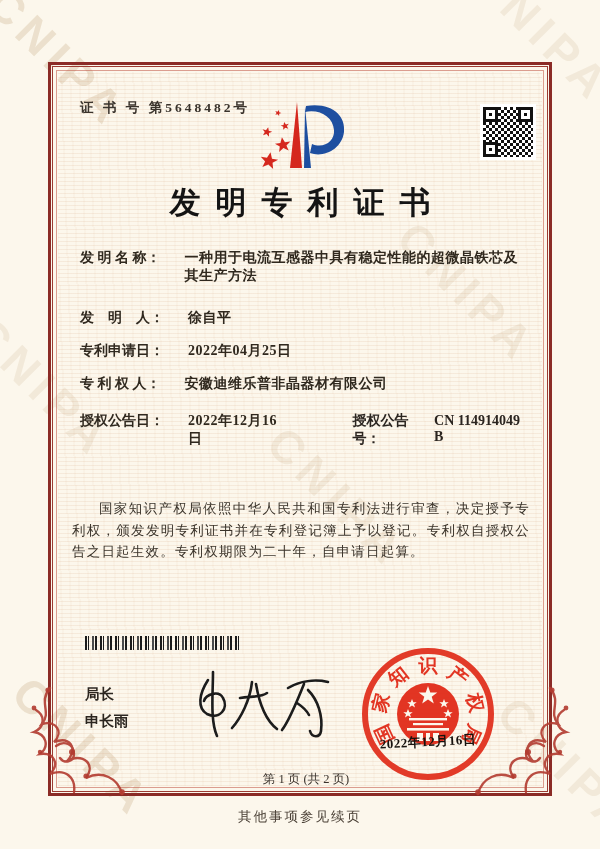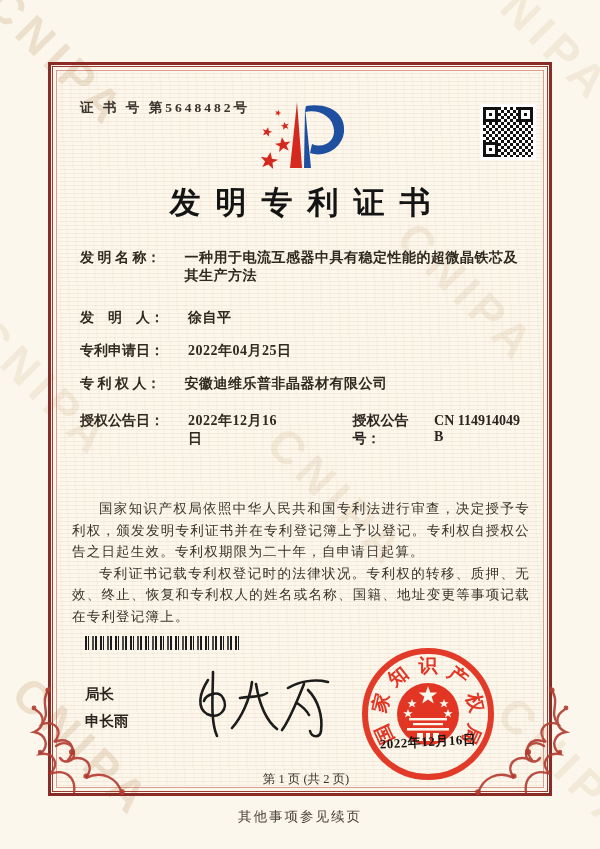--- a/index.html
+++ b/index.html
@@ -202,21 +202,20 @@
       </div>
       <div class="col2">
         <span class="lbl">授权公告号：</span>
         <span class="val">CN 114914049 B</span>
       </div>
     </div>
   </div>
 
   <div class="body-text">
     <p>国家知识产权局依照中华人民共和国专利法进行审查，决定授予专利权，颁发发明专利证书并在专利登记簿上予以登记。专利权自授权公告之日起生效。专利权期限为二十年，自申请日起算。</p>
-    <p>专利证书记载专利权登记时的法律状况。专利权的转移、质押、无效、终止、恢复和专利权人的姓名或名称、国籍、地址变更等事项记载在专利登记簿上。</p>
   </div>
 
   <div class="barcode"></div>
 
   <div class="signer">
     <div>局长</div>
     <div>申长雨</div>
   </div>
 
   <svg class="signature" width="158" height="80" viewBox="0 0 158 80">

